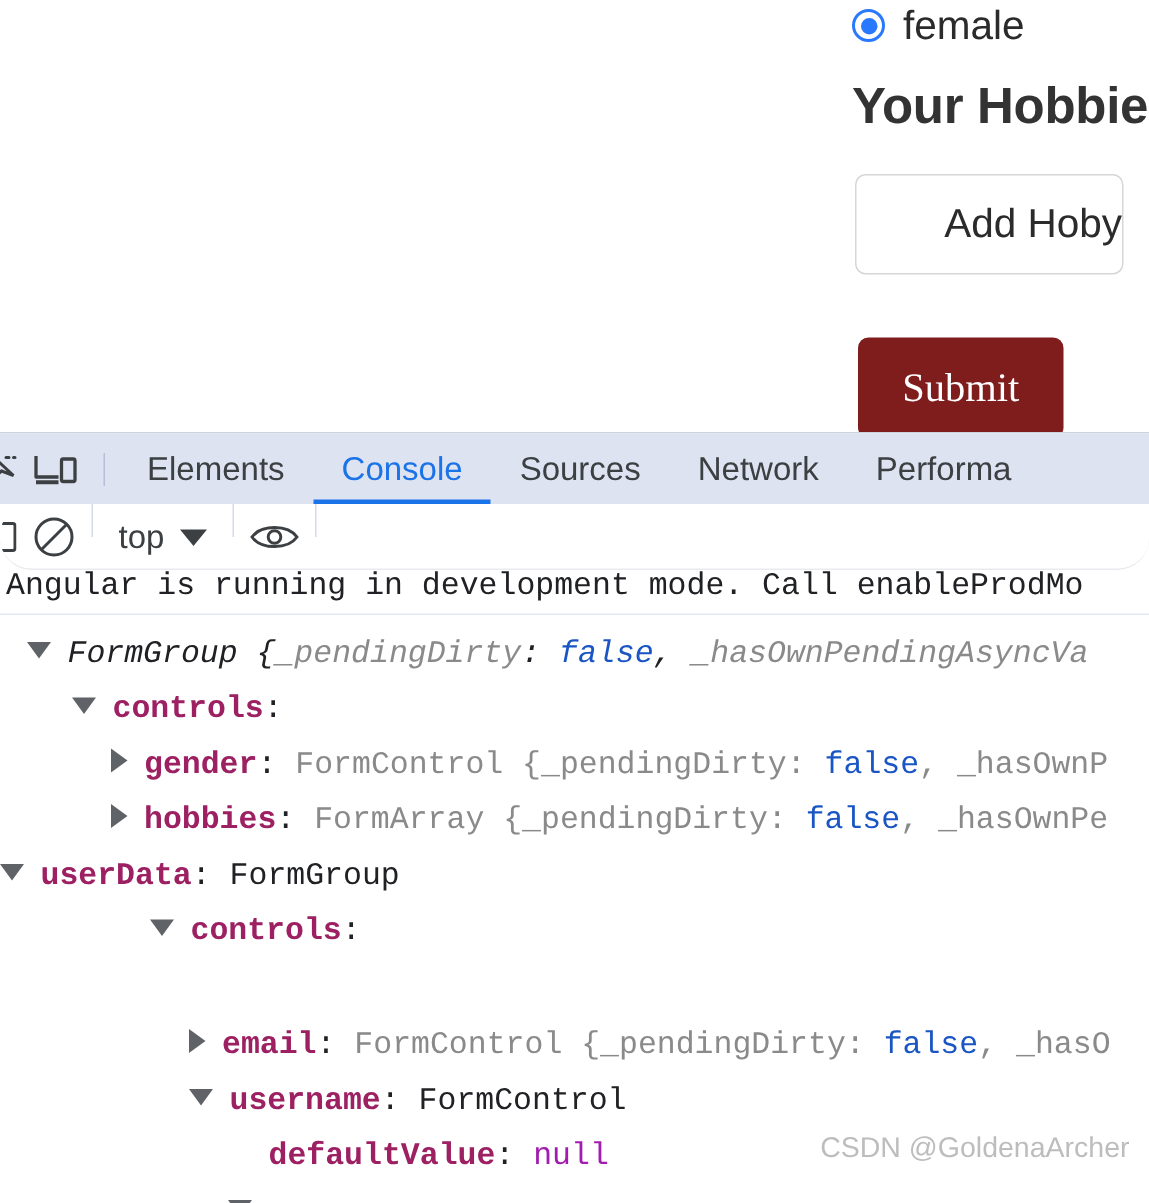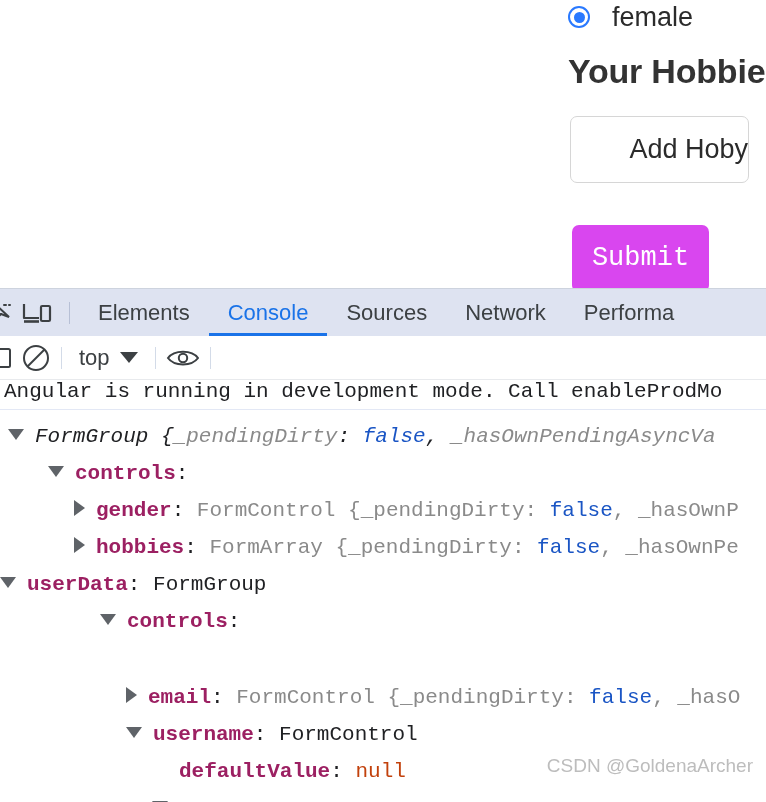--- a/index.html
+++ b/index.html
@@ -29,21 +29,21 @@
     background: #ffffff;
     overflow: hidden;
   }
 
   .radio-row {
     position: absolute;
     left: 568px;
     top: 0px;
     display: flex;
     align-items: center;
-    gap: 22px;
+    gap: 12px;
     height: 34px;
   }
   .radio-outer {
     width: 22px; height: 22px;
     border-radius: 50%;
     border: 2px solid #2979ff;
     background: #ffffff;
     display: flex;
     align-items: center;
     justify-content: center;
@@ -91,23 +91,23 @@
   }
 
   .submit-btn {
     position: absolute;
     left: 572px;
     top: 225px;
     width: 137px;
     height: 67px;
     border: none;
     border-radius: 7px;
-    background: #d946ef;
+    background: #7f1d1d;
     color: #ffffff;
-    font-family: Liberation Mono, monospace;
+    font-family: Liberation Serif, serif;
     font-size: 27px;
     cursor: pointer;
     padding: 0;
     text-align: center;
     line-height: 65px;
   }
 
   
   .devtools {
     position: absolute;
@@ -171,22 +171,23 @@
     background: #1a73e8;
   }
 
   
   .dt-toolbar {
     position: relative;
     height: 44px;
     background: #ffffff;
     border-bottom: 1px solid #e8eaed;
     display: flex;
-    align-items: center;
-    overflow: hidden;
+    align-items: flex-start;
+    overflow: hidden;
+    border-radius: 21px;
   }
   .tb-icon {
     flex: none;
     display: flex;
     align-items: center;
     justify-content: center;
     cursor: pointer;
     color: #3c4043;
   }
   .icon-sidebar { width: 22px; height: 44px; margin-left: -11px; }
@@ -292,21 +293,21 @@
     border-left: 11px solid #5f6368;
   }
   .arrow.ph { width: 16px; height: 11px; margin-right: 11px; }
 
   .k-prop  { color: #9c2062; font-weight: bold; }
   .k-class { color: #202124; font-style: italic; }
   .k-ctor  { color: #202124; }
   .k-dim   { color: #8a8a8a; }
   .k-bool  { color: #1a55c4; font-style: normal; }
   .k-boolI { color: #1a55c4; font-style: italic; }
-  .k-null  { color: #c2410c; }
+  .k-null  { color: #a21caf; }
   .k-punc  { color: #202124; }
 
   .ital { font-style: italic; }
 
   .watermark {
     position: absolute;
     right: 13px;
     bottom: 26px;
     font-family: "Liberation Sans", sans-serif;
     font-size: 19px;
@@ -400,21 +401,21 @@
 
       <span class="tb-sep"></span>
 
     </div>
 
     <div class="dt-console">
 
       <div class="msg-row">Angular is running in development mode. Call enableProdMo</div>
 
       <div class="tree" id="tree">
-          <div class="tnode" style="padding-left: 8px;"><span class="arrow down"></span><span class="k-class">FormGroup</span><span class="k-punc ital"> {</span><span class="k-dim ital">_pendingDirty</span><span class="k-punc ital">: </span><span class="k-boolI">false</span><span class="k-punc ital">, </span><span class="k-dim ital">_hasOwnPendingAsyncVa</span></div>
+          <div class="tnode" style="padding-left: 18px;"><span class="arrow down"></span><span class="k-class">FormGroup</span><span class="k-punc ital"> {</span><span class="k-dim ital">_pendingDirty</span><span class="k-punc ital">: </span><span class="k-boolI">false</span><span class="k-punc ital">, </span><span class="k-dim ital">_hasOwnPendingAsyncVa</span></div>
           <div class="tnode" style="padding-left: 48px;"><span class="arrow down"></span><span class="k-prop">controls</span><span class="k-punc">:</span></div>
           <div class="tnode" style="padding-left: 74px;"><span class="arrow right"></span><span class="k-prop">gender</span><span class="k-punc">: </span><span class="k-dim">FormControl {</span><span class="k-dim">_pendingDirty</span><span class="k-dim">: </span><span class="k-bool">false</span><span class="k-dim">, </span><span class="k-dim">_hasOwnP</span></div>
           <div class="tnode" style="padding-left: 74px;"><span class="arrow right"></span><span class="k-prop">hobbies</span><span class="k-punc">: </span><span class="k-dim">FormArray {</span><span class="k-dim">_pendingDirty</span><span class="k-dim">: </span><span class="k-bool">false</span><span class="k-dim">, </span><span class="k-dim">_hasOwnPe</span></div>
           <div class="tnode" style=""><span class="arrow down"></span><span class="k-prop">userData</span><span class="k-punc">: </span><span class="k-ctor">FormGroup</span></div>
           <div class="tnode" style="padding-left: 100px;"><span class="arrow down"></span><span class="k-prop">controls</span><span class="k-punc">:</span></div>
           <div class="tnode" style="padding-left: 126px; margin-top: 39px;"><span class="arrow right"></span><span class="k-prop">email</span><span class="k-punc">: </span><span class="k-dim">FormControl {</span><span class="k-dim">_pendingDirty</span><span class="k-dim">: </span><span class="k-bool">false</span><span class="k-dim">, </span><span class="k-dim">_hasO</span></div>
           <div class="tnode" style="padding-left: 126px;"><span class="arrow down"></span><span class="k-prop">username</span><span class="k-punc">: </span><span class="k-ctor">FormControl</span></div>
           <div class="tnode" style="padding-left: 152px;"><span class="arrow ph"></span><span class="k-prop">defaultValue</span><span class="k-punc">: </span><span class="k-null">null</span></div>
           <div class="tnode" style="padding-left: 152px;"><span class="arrow down"></span><span class="k-prop">errors</span><span class="k-punc">:</span></div>
           <div class="tnode" style="padding-left: 178px;"><span class="arrow ph"></span><span class="k-prop">nameIsForbidden</span><span class="k-punc">: </span><span class="k-bool">true</span></div>

